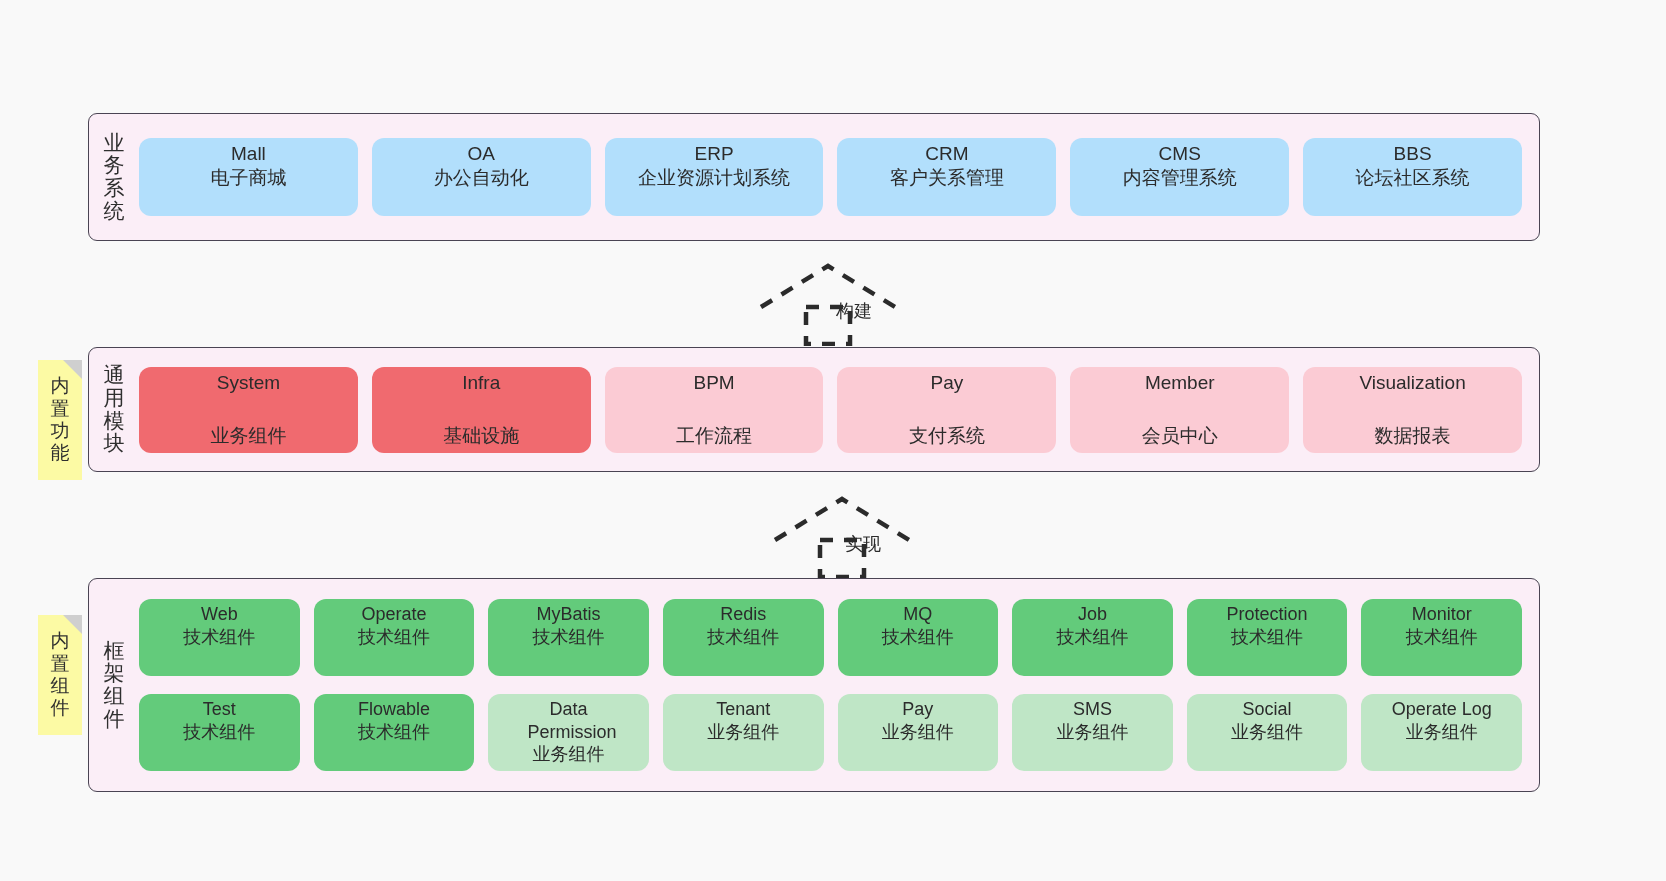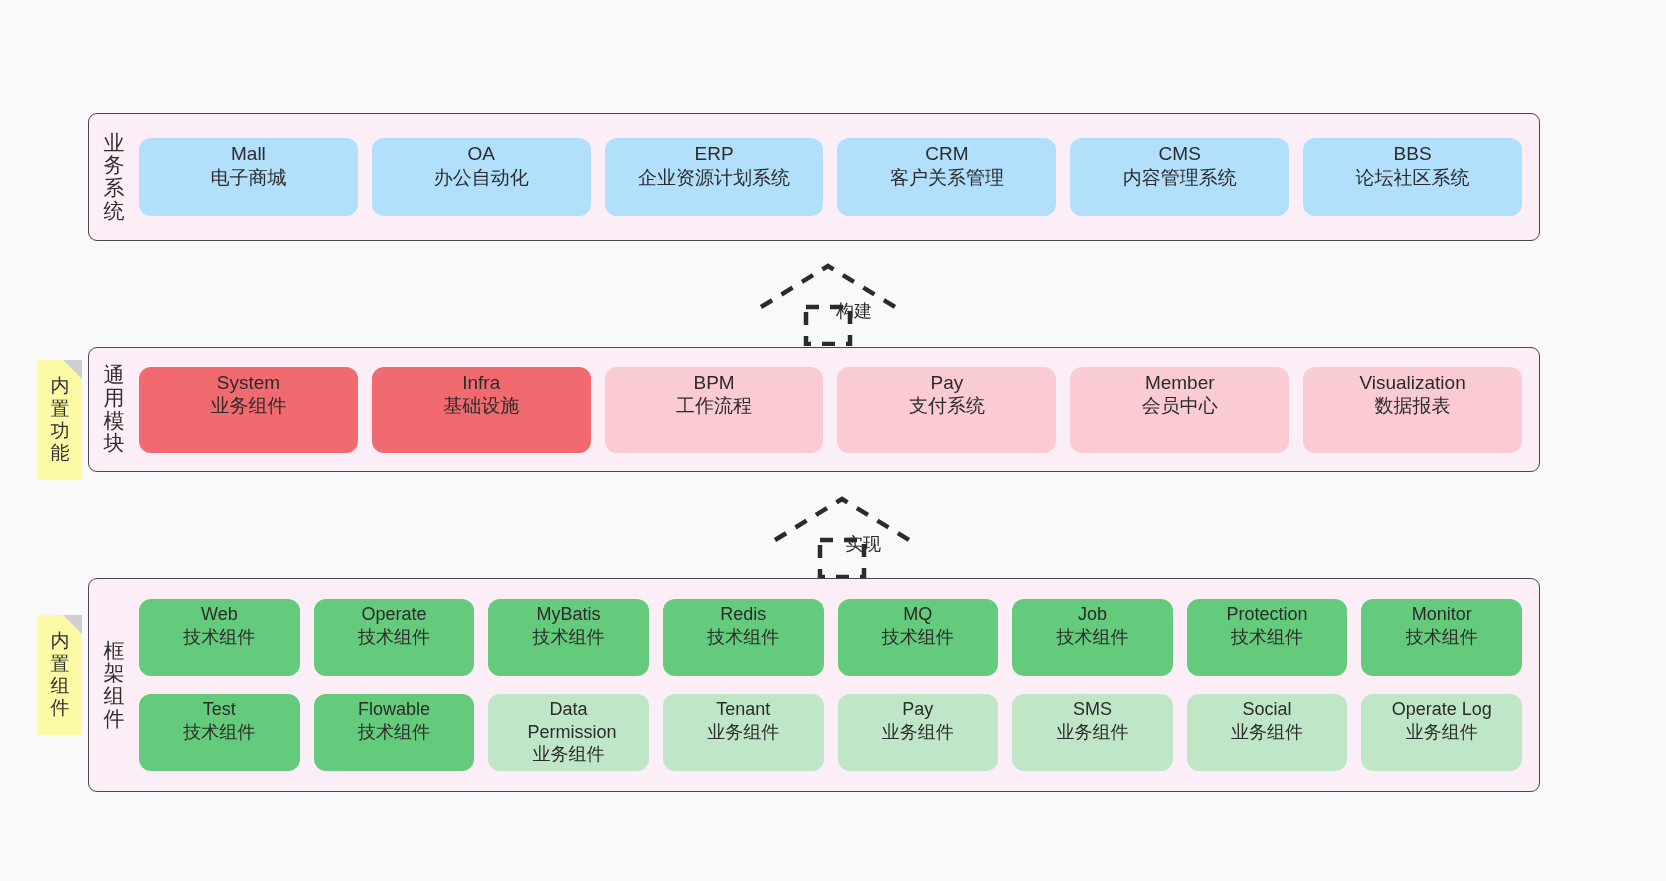--- a/index.html
+++ b/index.html
@@ -88,20 +88,21 @@
 
   .biz-card {
     flex: 1 1 0;
     height: 78px;
     background: #b2dffc;
   }
   .mod-card {
     flex: 1 1 0;
     height: 86px;
     background: #fbcbd4;
+    gap: 30px;
   }
   .mod-card.strong { background: #f06a6f; }
 
   .comp-card {
     flex: 1 1 0;
     height: 77px;
     background: #bfe6c6;
     font-size: 18px;
   }
   .comp-card.strong { background: #63cb7b; }

